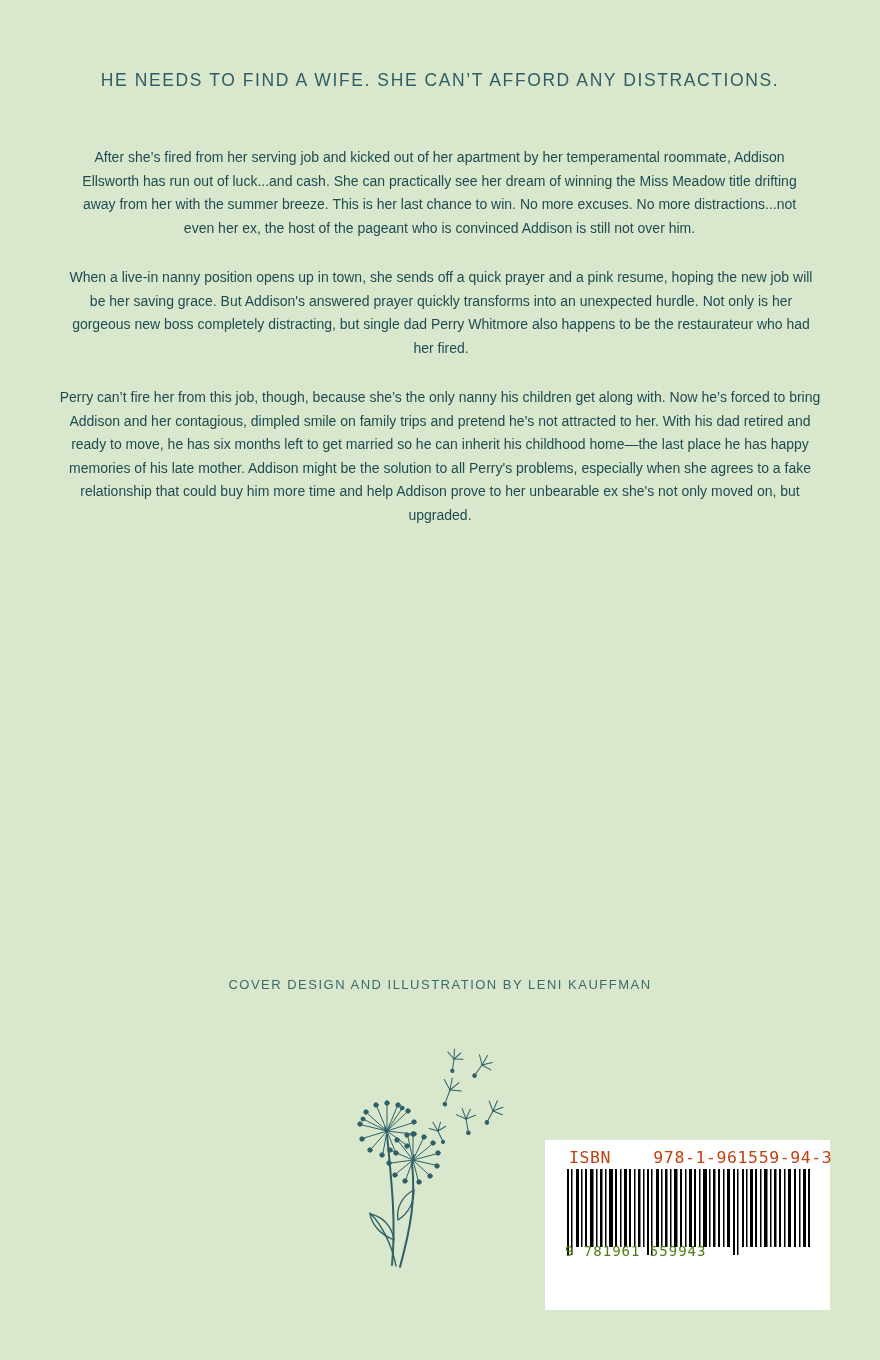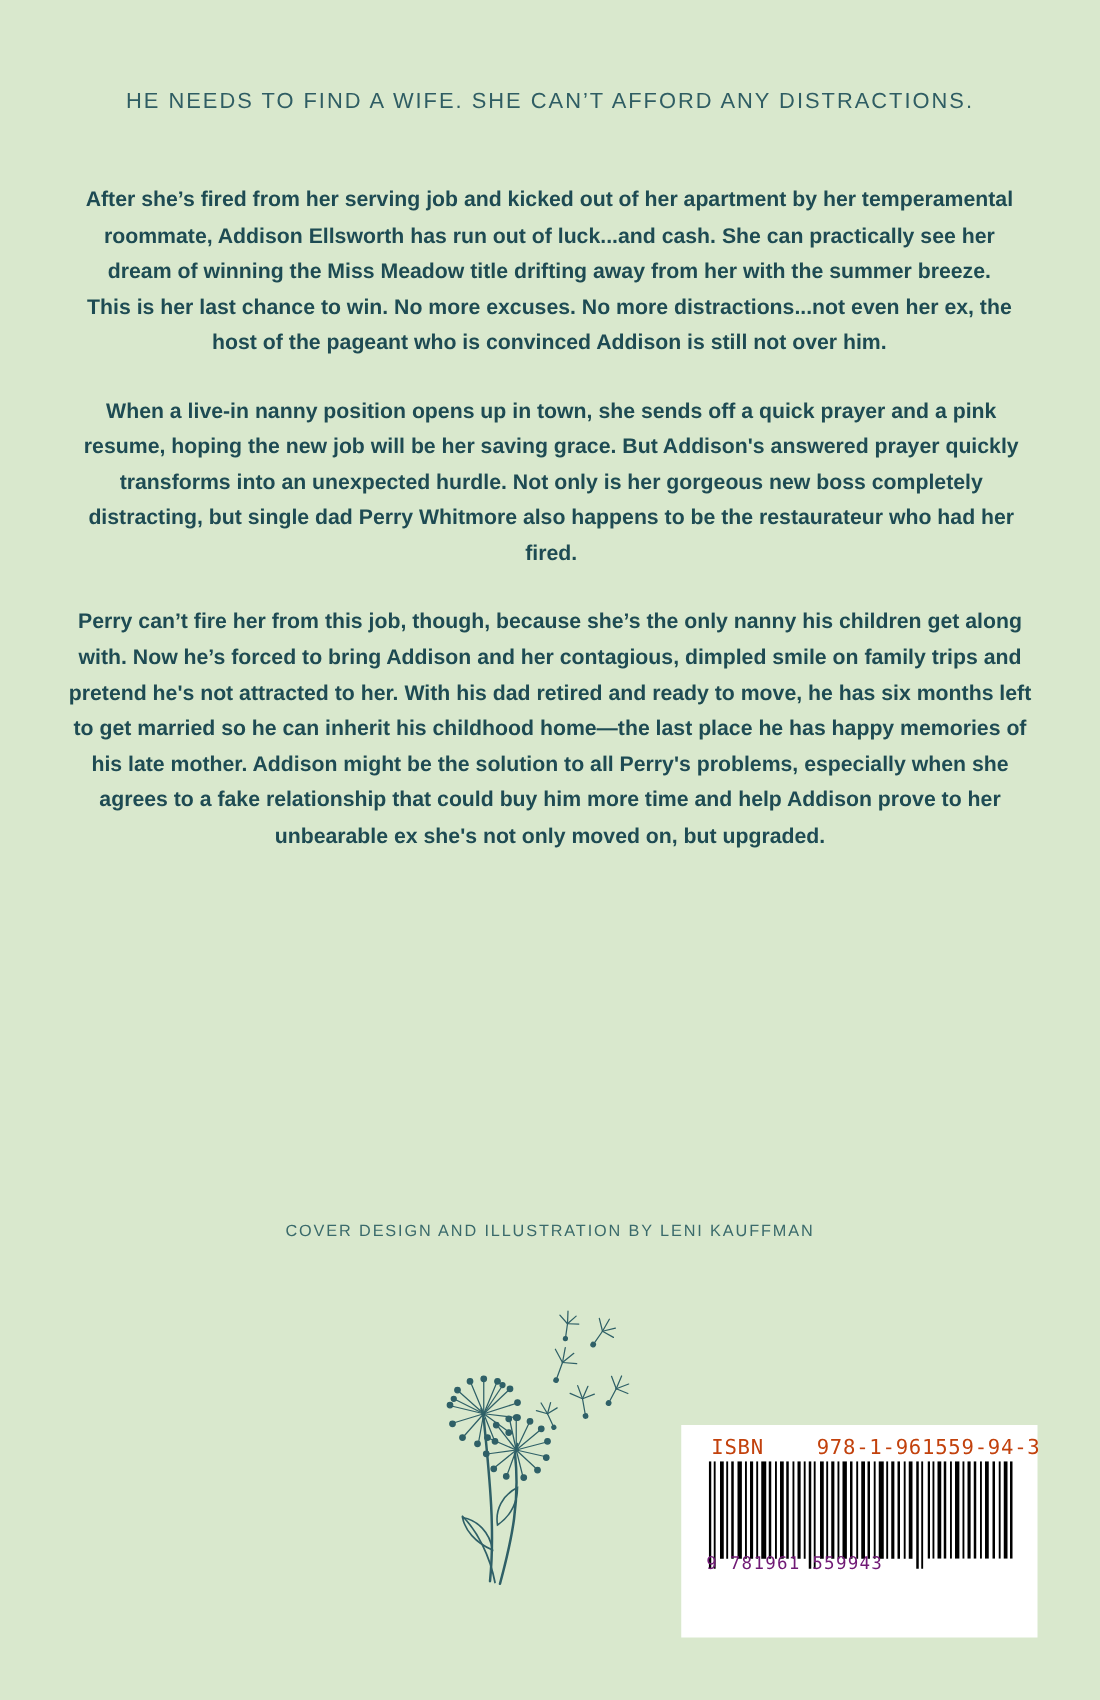--- a/index.html
+++ b/index.html
@@ -37,23 +37,23 @@
 
   .blurb {
     position: absolute;
     top: 146px;
     left: 55px;
     width: 770px;
     text-align: center;
   }
   .blurb p {
     margin: 0 0 26px 0;
-    font-size: 17px;
+    font-size: 14px;
     line-height: 1.68;
-    font-weight: bold;
+    font-weight: normal;
     color: #1e4b53;
   }
   .blurb p:last-child {
     margin-bottom: 0;
   }
   .blurb p.p1 { width: 745px; margin-left: 12px; }
   .blurb p.p2 { width: 760px; margin-left: 6px; }
   .blurb p.p3 { width: 770px; margin-left: 0px; }
   .blurb p.p4 { width: 730px; margin-left: 20px; margin-top: 30px; }
   .blurb p.p5 {
@@ -128,21 +128,21 @@
     height: 78px;
     width: 70px;
   }
   .ean-digits {
     position: absolute;
     left: 10px;
     bottom: 2px;
     width: 200px;
     font-family: "DejaVu Sans Mono", monospace;
     font-size: 14px;
-    color: #701a75;
+    color: #4d7c0f;
     letter-spacing: 1px;
   }
 </style>
 </head>
 <body>
 
 <div class="page">
 
   <div class="tagline">HE NEEDS TO FIND A WIFE. SHE CAN’T AFFORD ANY DISTRACTIONS.</div>
 

